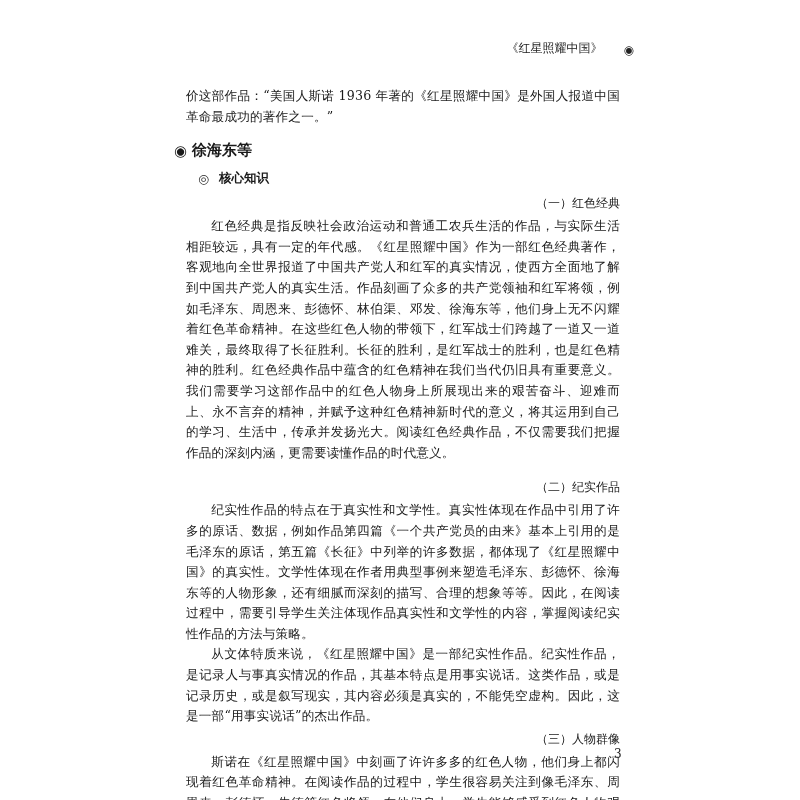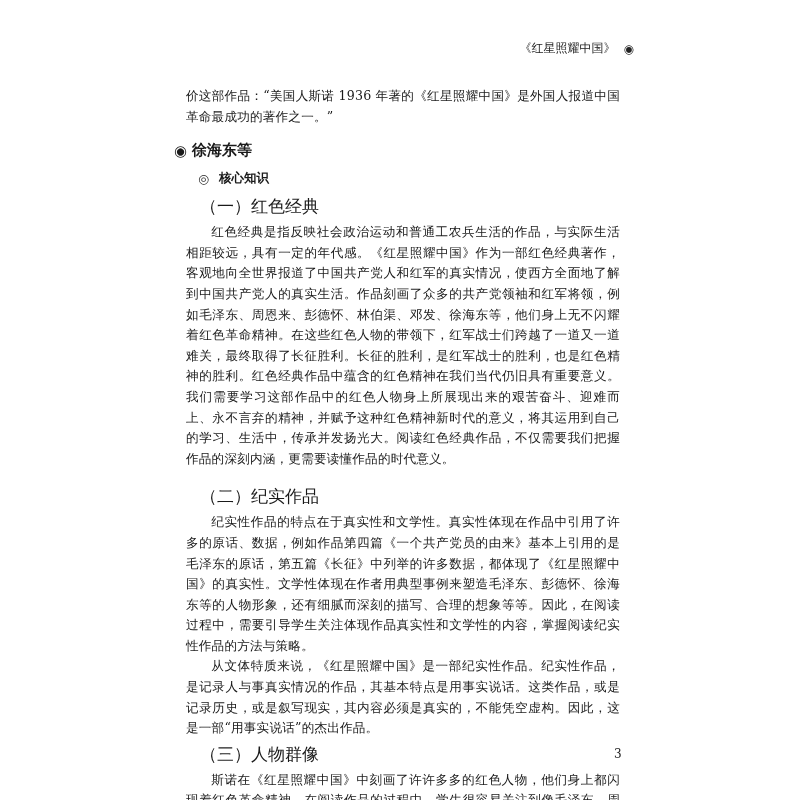--- a/index.html
+++ b/index.html
@@ -1,25 +1,25 @@
 <!DOCTYPE html>
 <html><head>
 <meta charset="utf-8">
 <style>
   html, body { margin:0; padding:0; background:#ffffff; }
   body { width:800px; height:800px; position:relative; overflow:hidden;
          font-family:"DejaVu Serif", "Liberation Serif", serif; color:#1a1a1a; }
-  .header { position:absolute; top:40px; right:166px; font-size:12px; color:#222; display:flex; align-items:center; gap:8px; }
+  .header { position:absolute; top:40px; right:166px; font-size:12px; color:#222; display:flex; align-items:flex-end; gap:21px; }
   .header .mark { font-size:12px; }
   .page { position:absolute; left:186px; top:86px; width:434px; }
   .para { font-size:12.6px; line-height:20.6px; margin:0; text-align:justify; text-align-last:left; letter-spacing:0.2px; }
   .para.indent { text-indent:2em; }
   .sec-title { font-family:"DejaVu Sans","Liberation Sans",sans-serif; font-size:15px; font-weight:bold; margin:14px 0 10px -12px; display:flex; align-items:center; gap:5px; }
   .sub-title { font-family:"DejaVu Sans","Liberation Sans",sans-serif; font-size:12.5px; font-weight:bold; margin:6px 0 8px 12px; display:flex; align-items:center; gap:10px; }
-  .h3 { font-family:"DejaVu Sans","Liberation Sans",sans-serif; font-size:17px; margin:2px 0 4px 14px; }
+  .h3 { font-family:"DejaVu Sans","Liberation Sans",sans-serif; font-size:12px; margin:2px 0 4px 14px;text-align:right; }
   .pagenum { position:absolute; top:747px; left:614px; font-size:12px; }
 </style>
 </head>
 <body>
 
 <div class="header">
   <span>《红星照耀中国》</span>
   <span class="mark">◉</span>
 </div>
 

